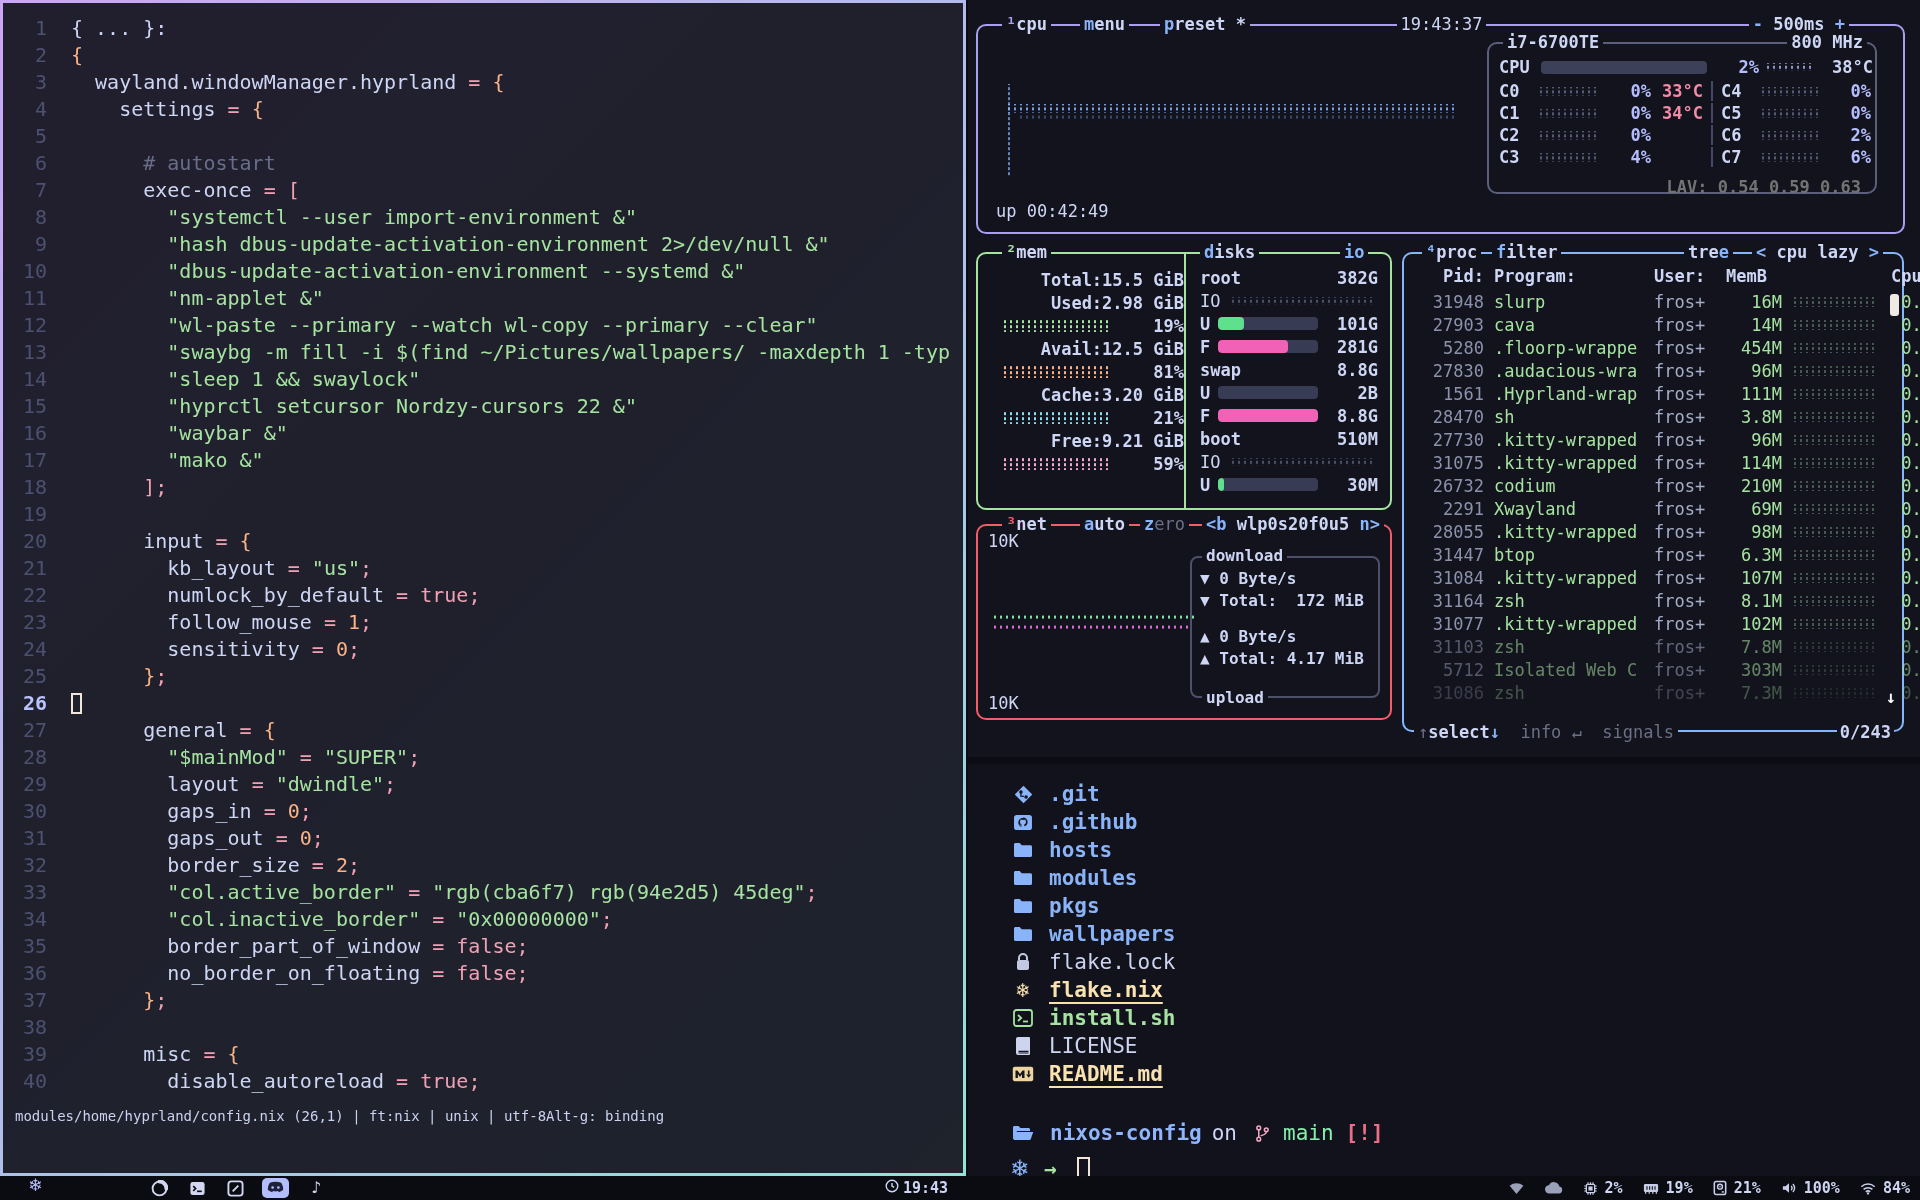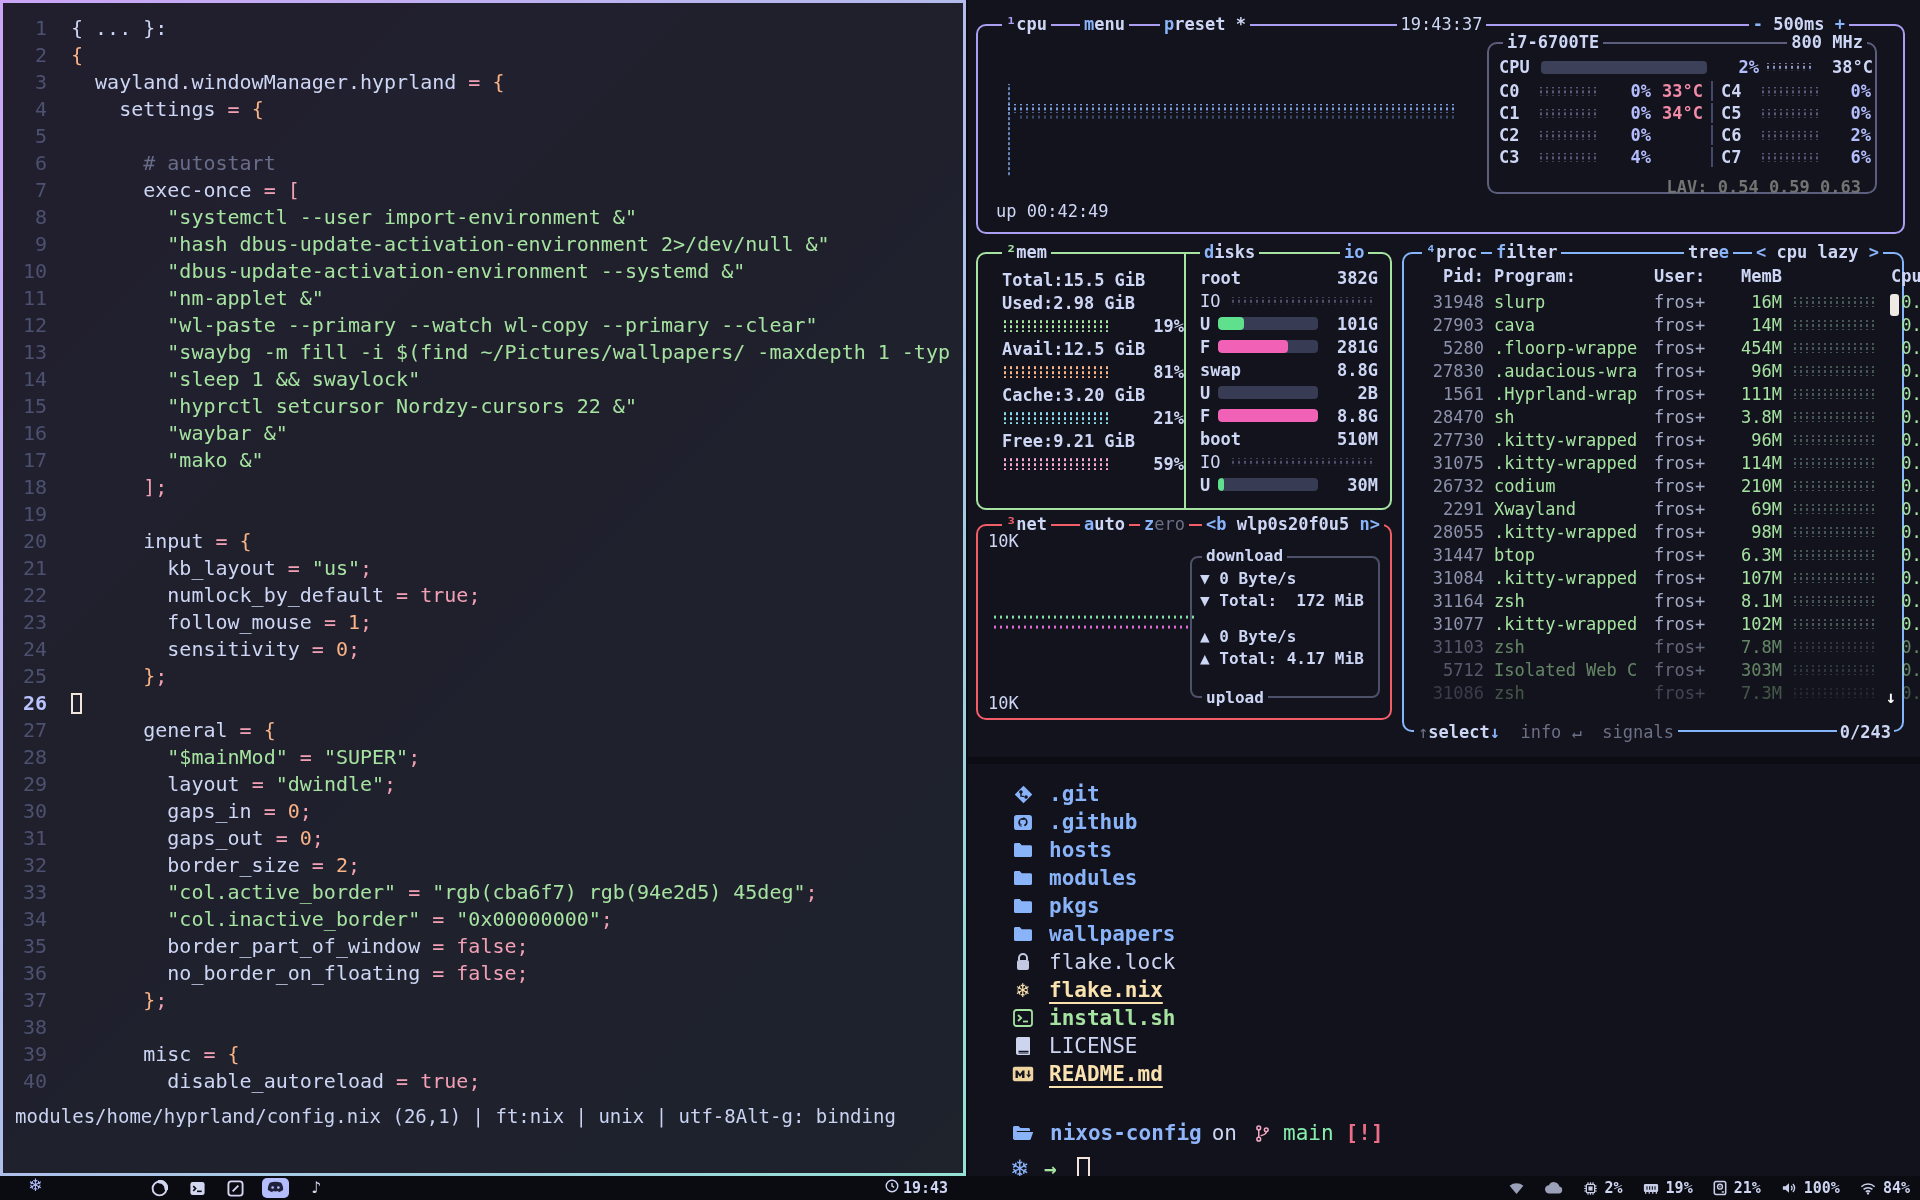--- a/index.html
+++ b/index.html
@@ -18,21 +18,21 @@
   #editor-inner{width:100%;height:100%;background:rgba(22,22,33,.94);padding-top:12px;
     font-size:20px;line-height:27px;color:#cdd6f4;overflow:hidden;display:flex;flex-direction:column}
   .line{display:flex;white-space:pre;height:27px}
   .ln{flex:0 0 44px;text-align:right;color:#4d5170;margin-right:24px}
   .ln.cur{color:#b9c3fe;font-weight:bold}
   .code{white-space:pre}
   .tok-w{color:#cdd6f4}.tok-g{color:#a6e3a1}.tok-p{color:#f3a0b5}
   .tok-o{color:#fab387}.tok-c{color:#686d89}
   .cursor-box{display:inline-block;width:11px;height:21px;border:2px solid #f1e4da;
     vertical-align:middle;margin-top:-3px}
-  .statusline{margin-top:8px;padding-left:12px;font-size:19px;color:#c9d2f0;white-space:pre}
+  .statusline{margin-top:8px;padding-left:12px;font-size:14px;color:#c9d2f0;white-space:pre}
 
   
   #btop{position:absolute;left:968px;top:0;width:952px;height:757px;background:#13131d;
     z-index:1;font-size:17px;line-height:22px;color:#cdd6f4}
   .bbox{position:absolute;border:2px solid;border-radius:10px}
   #cpu-box{left:8px;top:24px;width:929px;height:210px;border-color:#ab9df2}
   #mem-box{left:8px;top:252px;width:416px;height:258px;border-color:#a6e3a1}
   #net-box{left:8px;top:524px;width:416px;height:196px;border-color:#f25d68}
   #proc-box{left:434px;top:252px;width:502px;height:480px;border-color:#85b5fa}
   .btitle{position:absolute;top:-13px;background:#13131d;padding:0 4px;white-space:pre;display:flex}
@@ -58,21 +58,21 @@
   .cpct{text-align:right;color:#b4befe;font-weight:bold}
   .ctemp{text-align:right;color:#f38ba8;font-weight:bold}
   .csep{border-left:2px solid #44486a;height:20px;justify-self:center}
   .lav-row{text-align:right;padding-right:4px;font-weight:bold;margin-top:8px;color:#737373}
   .cpu-vdots{position:absolute;left:28px;top:58px;width:8px;height:92px;--dc:rgba(137,180,250,.7)}
   .cpu-hdots{position:absolute;left:28px;top:78px;width:452px;height:9px;--dc:rgba(137,180,250,.85)}
   .cpu-hdots2{position:absolute;left:40px;top:88px;width:440px;height:6px;--dc:rgba(137,180,250,.35)}
   #uptime{position:absolute;left:18px;bottom:10px;color:#cdd6f4}
   
   #mem-col{position:absolute;left:24px;top:14px;width:182px}
-  .mem-row{display:flex;justify-content:flex-start;height:23px;align-items:center;
+  .mem-row{display:flex;justify-content:flex-end;height:23px;align-items:center;
     font-weight:bold;white-space:pre}
   .mem-grow{display:flex;justify-content:space-between;height:23px;align-items:center}
   .mem-grow .dots{width:106px;height:12px}
   .mem-grow .pct{font-weight:bold}
   #mem-divider{position:absolute;left:206px;top:-2px;bottom:-2px;border-left:2px solid #a6e3a1}
   #disks-col{position:absolute;left:222px;top:12px;right:12px}
   .disk-title{display:flex;justify-content:space-between;height:23px;align-items:center;font-weight:bold}
   .disk-io{display:flex;height:23px;align-items:center;gap:10px}
   .disk-io .dots{flex:1;height:8px;--dc:#4b4f6b;margin-right:4px}
   .disk-brow{display:flex;height:23px;align-items:center;gap:8px;font-weight:bold;white-space:pre}
@@ -448,21 +448,21 @@
   <div class="bbox" id="proc-box">
     <span class="btitle" style="left:18px"><span class="sup-proc">⁴</span><span class="bold white">proc</span></span>
     <span class="btitle" style="left:88px"><span class="blue bold">f</span><span class="bold white">ilter</span></span>
     <span class="btitle" style="left:280px"><span class="bold white">tre</span><span class="blue bold">e</span></span>
     <span class="btitle" style="left:348px"><span class="blue bold">&lt;</span><span class="bold white"> </span><span class="bold white">cpu lazy</span><span class="bold white"> </span><span class="blue bold">&gt;</span></span>
     <div id="proc-head">
       <div class="prow">
         <span class="pid ph">Pid:</span>
         <span class="ph">Program:</span>
         <span class="ph">User:</span>
-        <span class="ph" style="text-align:right">MemB</span>
+        <span class="ph" style="text-align:left">MemB</span>
         <span></span>
         <span class="ph" style="text-align:right">Cpu%</span>
         
       </div>
     </div>
     <div id="proc-rows">
     <div class="prow">
       <span class="pid">31948</span><span class="prog">slurp</span>
       <span class="user">fros+</span><span class="pmem">16M</span>
       <span class="dots pdots"></span><span class="pcpu">0.0</span><span></span>

